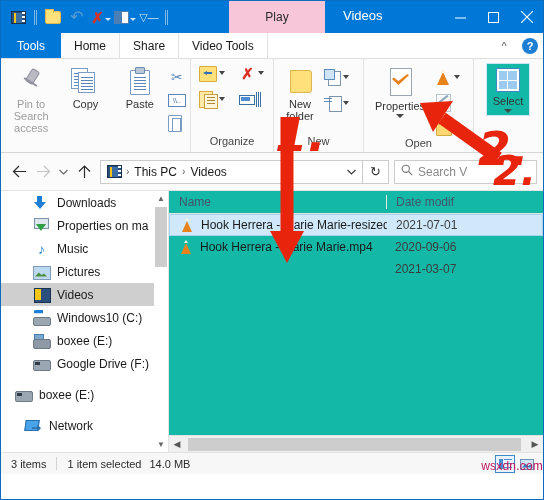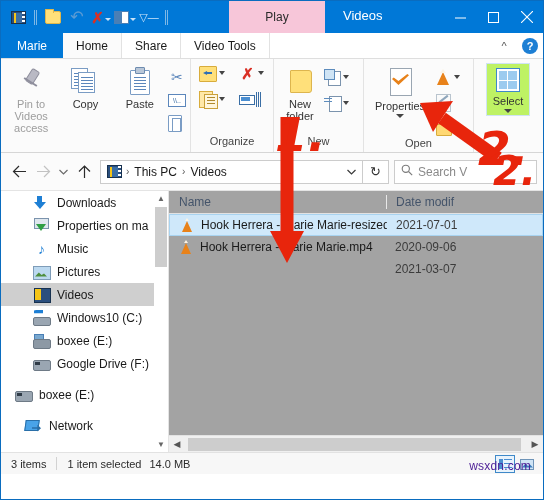--- a/index.html
+++ b/index.html
@@ -305,21 +305,21 @@
     background:#ffd873;border:1px solid #d8ac3c;border-radius:1px;
   }
   .i-select{
     width:24px;height:24px;
     border:1px solid #3f89c9;background:#fff;
     display:grid;grid-template-columns:1fr 1fr;grid-template-rows:1fr 1fr;gap:1px;
     padding:2px;
   }
   .i-select i{ background:#9ccbef; display:block; }
   .selbtn-box{
-    border:1px solid #cfe3f4; background:#bef264;
+    border:1px solid #cfe3f4; background:#14b8a6;
     padding:4px 6px 2px 6px; display:flex;flex-direction:column;align-items:center;
   }
 
   
   .addrbar {
     height:38px; background:#fbfbfb;
     display:flex; align-items:center; padding:0 6px;
     border-bottom:1px solid #e4e4e4;
   }
   .navbtn { width:24px;height:24px;display:flex;align-items:center;justify-content:center;color:#2b2b2b; }
@@ -434,21 +434,21 @@
   .navscroll .sbup, .navscroll .sbdn{
     position:absolute;left:0;width:14px;height:15px;
     display:flex;align-items:center;justify-content:center;color:#666;font-size:8px;
   }
   .navscroll .sbup{ top:0; } .navscroll .sbdn{ bottom:0; }
   .navscroll .thumb{
     position:absolute;left:1px;top:16px;width:12px;height:60px;background:#cdcdcd;
   }
 
   
-  .filepane { flex:1; display:flex; flex-direction:column; background:#a3a3a3; position:relative; }
+  .filepane { flex:1; display:flex; flex-direction:column; background:#14b8a6; position:relative; }
   .colhdr {
     height:23px; display:flex; align-items:center;
     border-bottom:1px solid #e2e2e2; font-size:12px; color:#44546a;
   }
   .colhdr .c-name { width:217px; padding-left:10px; }
   .colhdr .c-date { flex:1; padding-left:9px; border-left:1px solid #e8e8e8; }
   .frow {
     height:22px; display:flex; align-items:center;
     font-size:12px; color:#1a1a1a;
   }
@@ -489,22 +489,22 @@
   .vb-details { width:13px;height:10px;display:flex;gap:1px; }
   .vb-details i{ width:4px;height:10px;background:#4a8ed1; }
   .vb-details b{ flex:1;height:10px;
     background:repeating-linear-gradient(#4a8ed1 0 1px,transparent 1px 4px); }
   .vb-thumb { width:14px;height:11px;background:#cfe4f5;border:1px solid #6e94b8;position:relative; }
   .vb-thumb::after{
     content:"";position:absolute;left:1px;bottom:1px;width:11px;height:5px;
     background:#3b7dbd;clip-path:polygon(0 100%,30% 25%,55% 70%,75% 45%,100% 100%);
   }
   .watermark {
-    position:absolute; right:12px; bottom:1px;
-    font-size:12px; color:#4c1d95; letter-spacing:0.2px;
+    position:absolute; right:0; bottom:1px;
+    font-size:12px; color:#be185d; letter-spacing:0.2px;
     pointer-events:none;
     text-align:right;
   }
 
   
   .anno { position:absolute; pointer-events:none; }
   .anno-num {
     position:absolute; color:#e8250c;
     font-family:"DejaVu Sans", sans-serif;
     font-weight:bold; font-style:italic;
@@ -568,21 +568,21 @@
         <svg width="12" height="12" viewBox="0 0 12 12">
             <line x1="0" y1="0" x2="12" y2="12" stroke="#fff" stroke-width="1.1"></line>
             <line x1="12" y1="0" x2="0" y2="12" stroke="#fff" stroke-width="1.1"></line>
           </svg>
       </div>
     </div>
   </div>
 
   <div class="tabstrip">
     <div class="tab file">
-        <span>Marie</span>
+        <span>Tools</span>
       </div>
     <div class="tab active">
         <span>Home</span>
       </div>
     <div class="tab">
         <span>Share</span>
       </div>
     <div class="tab vtools">
         <span>Video Tools</span>
       </div>
@@ -592,21 +592,21 @@
       <div class="help-circle">?</div>
     </div>
   </div>
 
   <div class="ribbon">
 
     <div class="rgroup" style="width:190px">
       <div class="gbody">
         <div class="bigbtn dim">
           <div class="i-pin"></div>
-          <div class="lbl">Pin to Videos</div>
+          <div class="lbl">Pin to Search</div>
           <div>access</div>
         </div>
         <div class="bigbtn">
           <div class="i-copy">
               <span class="b"></span>
               <span class="f"></span>
             </div>
           <div class="lbl">Copy</div>
         </div>
         <div class="bigbtn">

